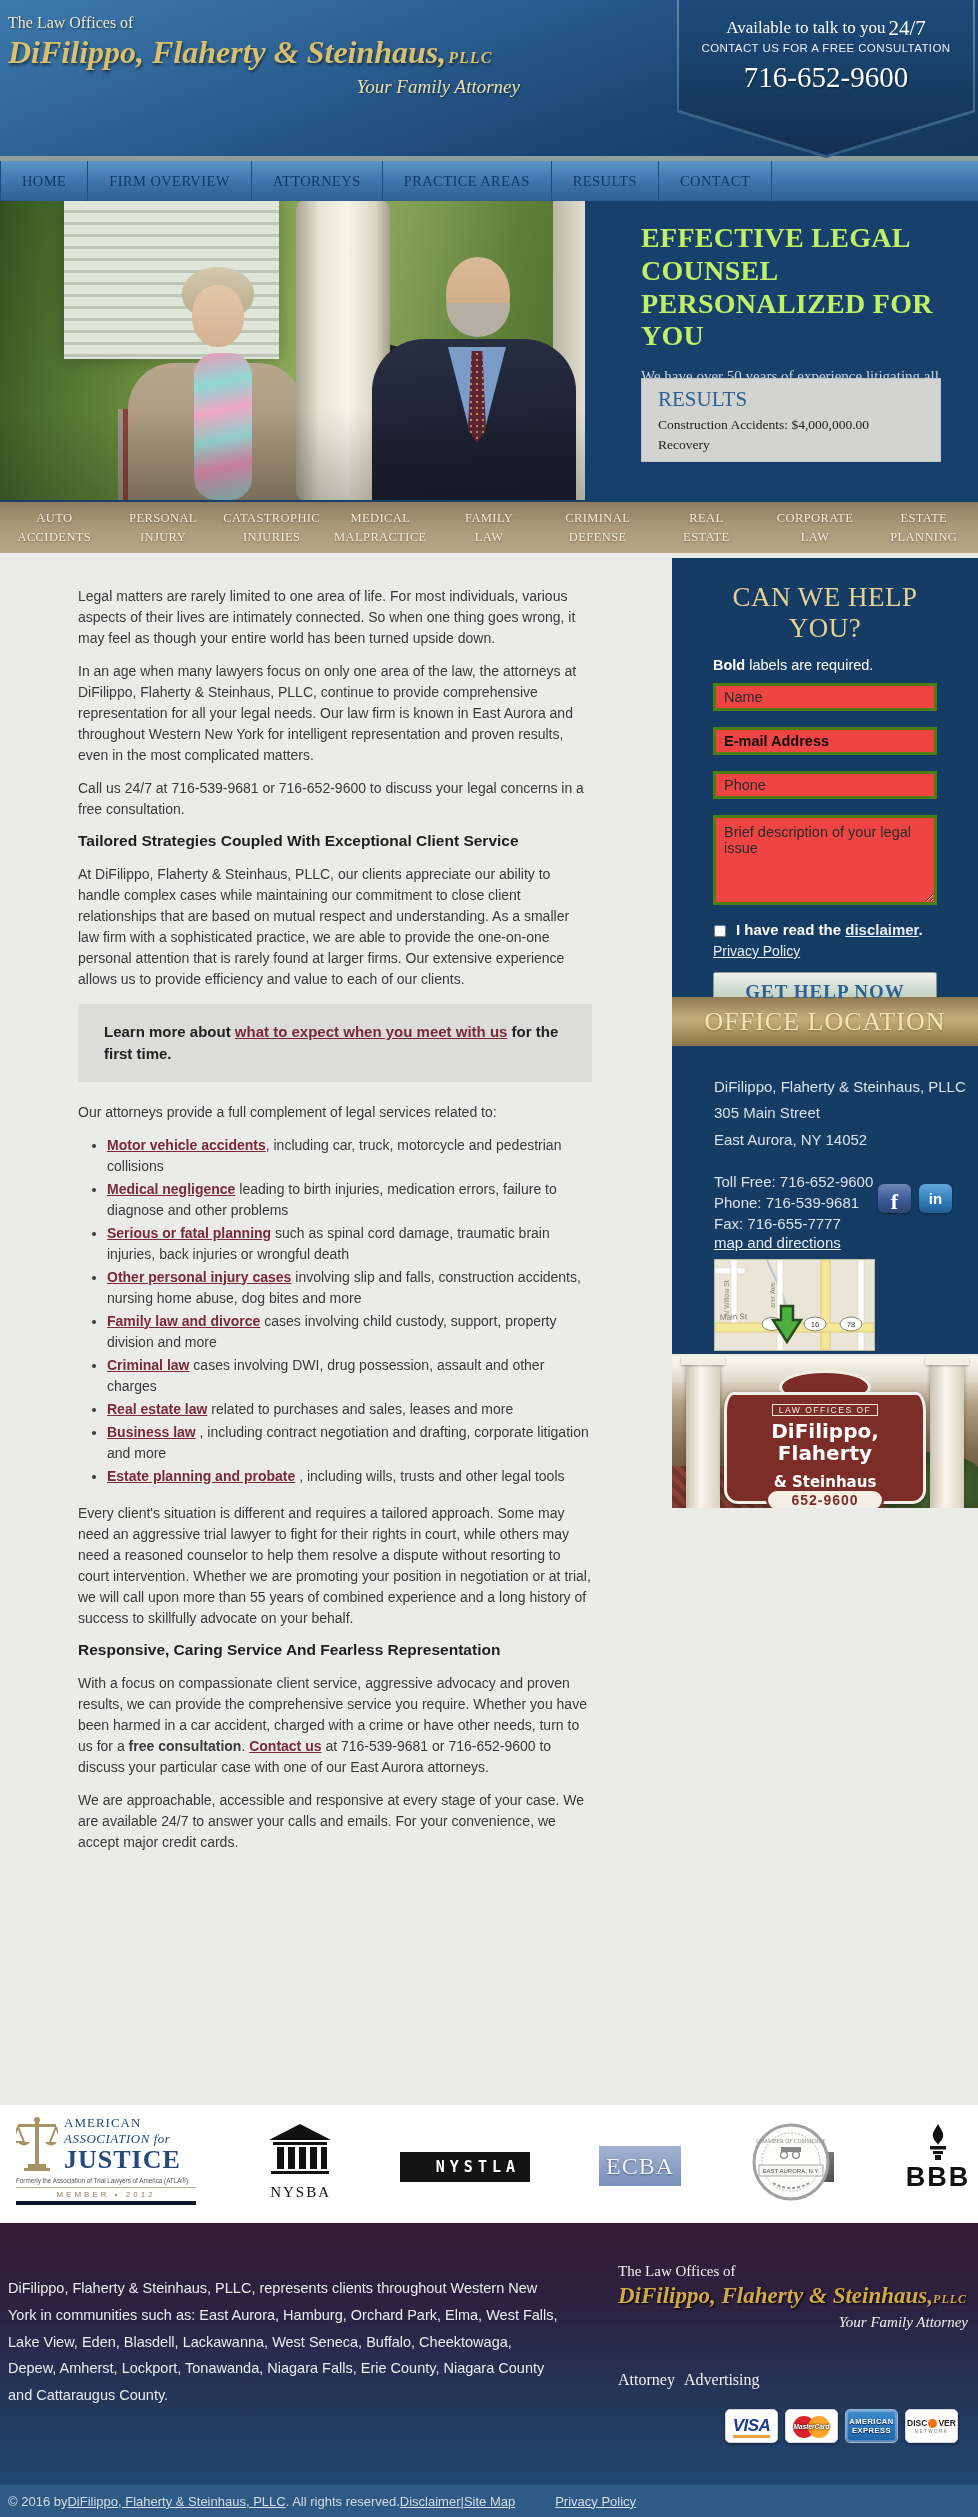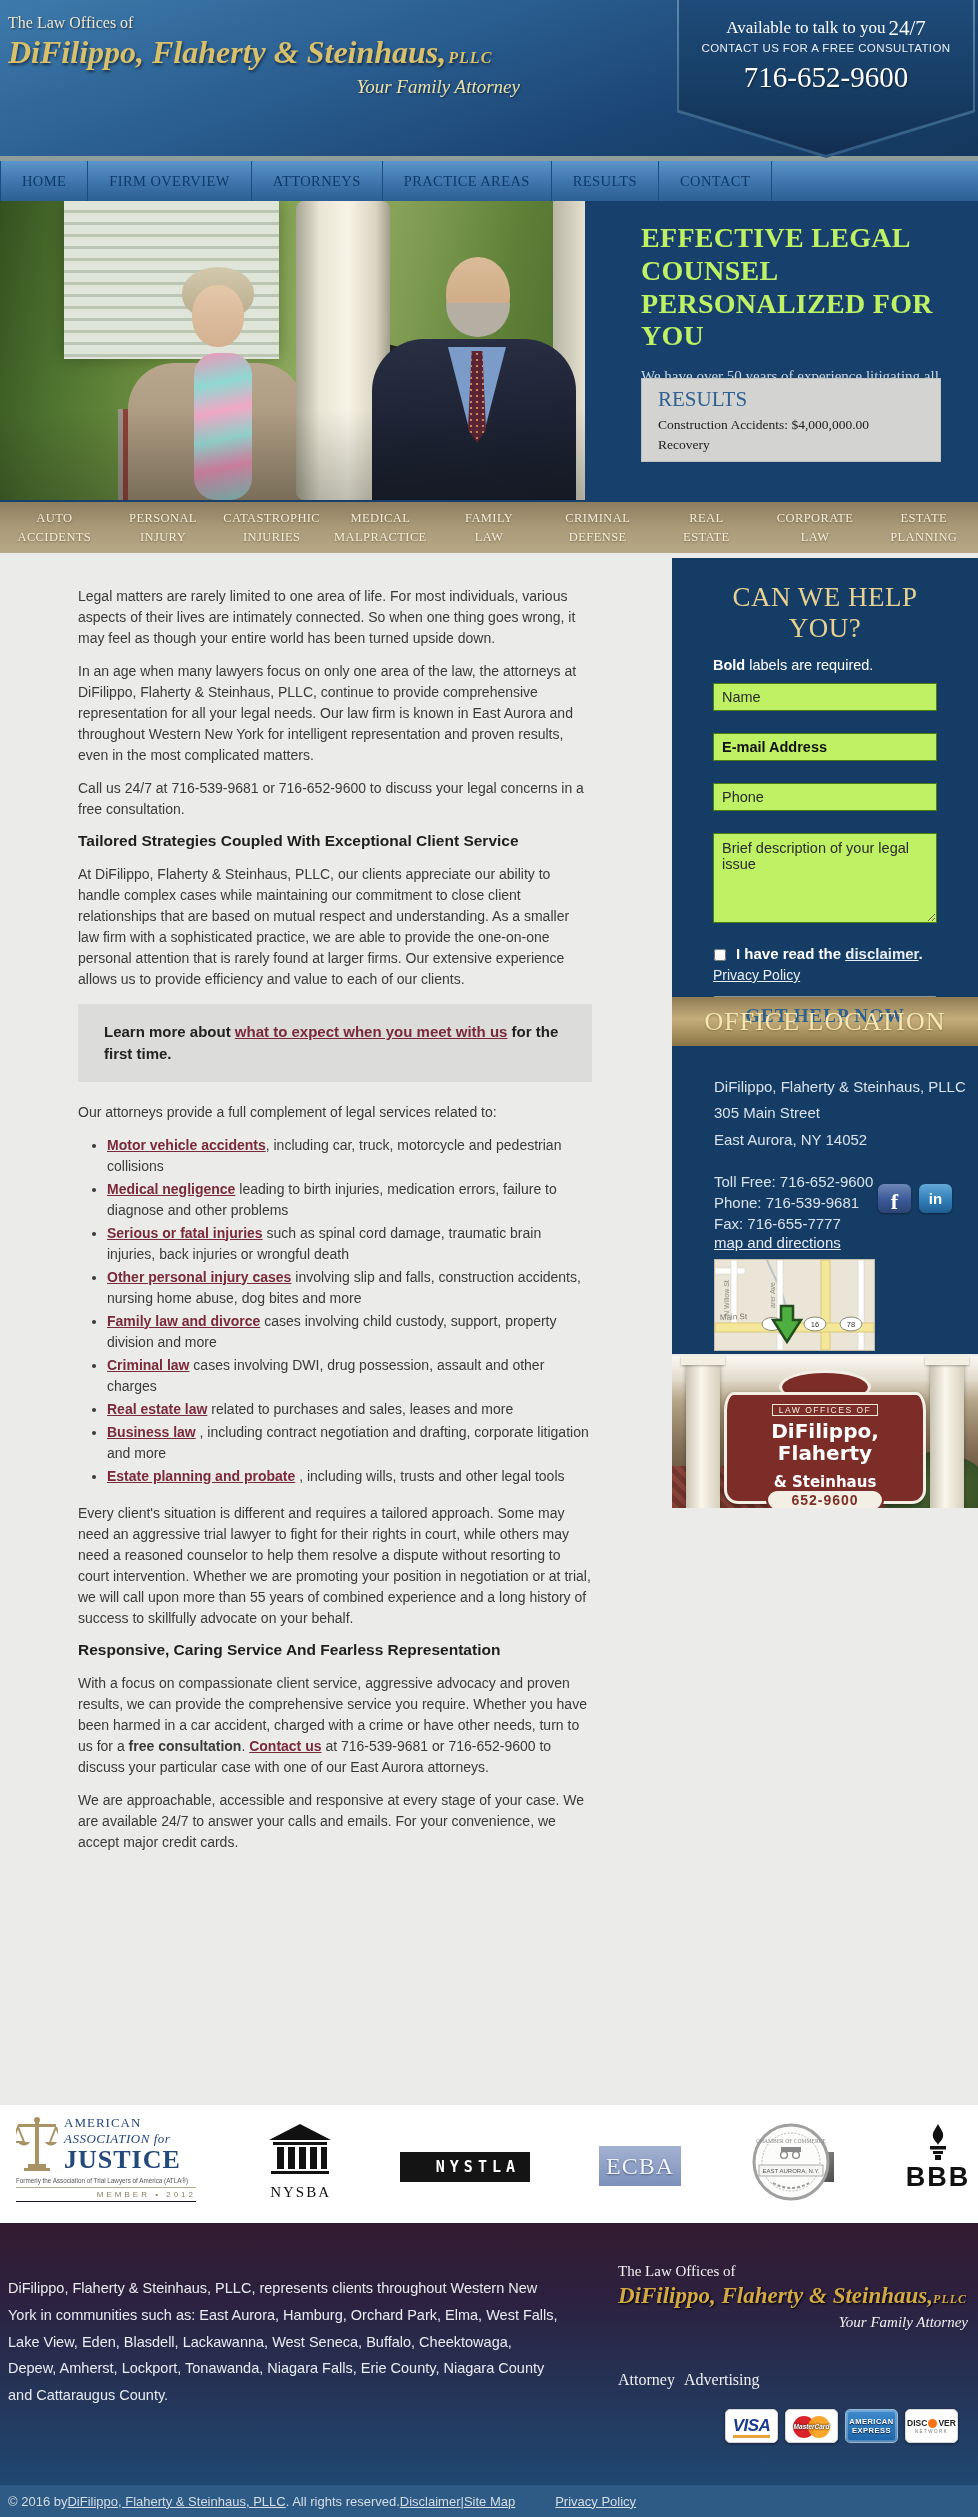--- a/index.html
+++ b/index.html
@@ -86,21 +86,21 @@
   .mlink {color:#7a2938;font-weight:bold;text-decoration:underline}
   .callout {background:#dcdcda;padding:17px 26px;margin:14px 0 20px;font-size:15px;font-weight:bold;color:#222;line-height:1.45}
   .services {margin:2px 0 16px 29px}
   .svc {font-size:14px;line-height:1.5;color:#3a3a3a;margin-bottom:2px}
 
   
   .sidebar {position:absolute;left:672px;top:5px;width:306px}
   .form-panel {background:#153c64;padding:24px 41px 0;height:439px}
   .sb-title {font-family:"Liberation Serif",serif;font-weight:normal;font-size:27px;color:#e7d193;text-align:center;letter-spacing:.5px}
   .sb-note {color:#fff;font-size:14.5px;margin:13px 0 10px}
-  .fld {display:block;width:224px;height:28px;margin-bottom:22px;background:#bef264;border:1px solid #4d7c0f;padding:0 8px;font-size:14.5px;font-family:"Liberation Sans",sans-serif;color:#222}
+  .fld {display:block;width:224px;height:28px;margin-bottom:16px;background:#ef4444;border:3px solid #4d7c0f;padding:0 8px;font-size:14.5px;font-family:"Liberation Sans",sans-serif;color:#222}
   .fld::placeholder {color:#2b2b2b;opacity:1}
   .fld.bold::placeholder {font-weight:bold;color:#111}
   .area {height:90px;padding:6px 8px;resize:both}
   .chk-row {display:flex;align-items:flex-start;margin-top:4px;color:#fff;font-size:15px;font-weight:bold;cursor:pointer}
   .chk {width:12px;height:12px;margin:4px 10px 0 1px}
   .wlink {color:#e8eef4;text-decoration:underline}
   .chk-txt .wlink {font-weight:bold}
   .privacy {display:inline-block;font-size:14px;margin-top:5px;font-weight:normal}
   .submit {display:block;width:224px;height:40px;margin-top:12px;cursor:pointer;
     background:linear-gradient(180deg,#eef2ec 0%,#ccd8cc 50%,#a9bcae 100%);
@@ -140,21 +140,21 @@
 
   
   .logo-strip {position:absolute;left:0;top:2105px;width:978px;height:118px;background:#fff}
   .aaj {position:absolute;left:16px;top:10px;width:180px}
   .aaj-top {display:flex;align-items:center}
   .aaj-text {margin-left:6px;font-family:"Liberation Serif",serif;color:#24497b}
   .aaj-l1 {font-size:13px;letter-spacing:1px}
   .aaj-l2 {font-size:13px;letter-spacing:.5px;font-style:italic}
   .aaj-l3 {font-size:26px;font-weight:bold;letter-spacing:1px;line-height:1}
   .aaj-sub {font-size:6.3px;color:#555;margin-top:4px}
-  .aaj-member {margin-top:3px;border-top:1px solid #b3ac92;border-bottom:1px solid #0f172a;padding:2px 0;text-align:right;font-size:8px;letter-spacing:3px;color:#8d7f5e}
+  .aaj-member {margin-top:3px;border-top:1px solid #b3ac92;border-bottom:4px solid #0f172a;padding:2px 0;text-align:center;font-size:8px;letter-spacing:3px;color:#8d7f5e}
   .nysba {position:absolute;left:253px;top:19px;width:78px;text-align:right;color:#111}
   .nysba-label {font-family:"Liberation Serif",serif;font-size:15px;letter-spacing:2px;margin-top:2px}
   .nystla {position:absolute;left:400px;top:47px;width:130px;height:30px;background:#141414;display:flex;align-items:center;justify-content:flex-end;padding-right:10px;color:#fff;font-size:15px;letter-spacing:5px;font-weight:bold;font-family:"DejaVu Sans Mono",monospace}
   .nystla::before {content:'';position:absolute;left:400px;width:34px;height:30px;background:linear-gradient(135deg,#a8a8a8,#4a4a4a)}
   .ecba {position:absolute;left:599px;top:41px;width:82px;height:40px;background:linear-gradient(180deg,#a4b2d2,#7b90ba);
     display:flex;align-items:center;justify-content:center;font-family:"Liberation Serif",serif;font-size:24px;color:#f2f4f8;letter-spacing:1px;text-shadow:0 1px 2px #4a5a80}
   .chamber {position:absolute;left:751px;top:16px;width:80px;height:82px}
   .bbb {position:absolute;left:899px;top:19px;width:78px;text-align:center;color:#111}
   .bbb-label {font-size:27px;font-weight:800;letter-spacing:2px;line-height:1;font-family:"Liberation Sans",sans-serif}
 
@@ -297,21 +297,21 @@
       <p class="body">Legal matters are rarely limited to one area of life. For most individuals, various aspects of their lives are intimately connected. So when one thing goes wrong, it may feel as though your entire world has been turned upside down.</p>
       <p class="body">In an age when many lawyers focus on only one area of the law, the attorneys at DiFilippo, Flaherty &amp; Steinhaus, PLLC, continue to provide comprehensive representation for all your legal needs. Our law firm is known in East Aurora and throughout Western New York for intelligent representation and proven results, even in the most complicated matters.</p>
       <p class="body">Call us 24/7 at 716-539-9681 or 716-652-9600 to discuss your legal concerns in a free consultation.</p>
       <h3 class="subhead">Tailored Strategies Coupled With Exceptional Client Service</h3>
       <p class="body">At DiFilippo, Flaherty &amp; Steinhaus, PLLC, our clients appreciate our ability to handle complex cases while maintaining our commitment to close client relationships that are based on mutual respect and understanding. As a smaller law firm with a sophisticated practice, we are able to provide the one-on-one personal attention that is rarely found at larger firms. Our extensive experience allows us to provide efficiency and value to each of our clients.</p>
       <div class="callout"><span>Learn more about </span><a class="mlink">what to expect when you meet with us</a><span> for the first time.</span></div>
       <p class="body">Our attorneys provide a full complement of legal services related to:</p>
       <ul class="services">
         <li class="svc"><a class="mlink">Motor vehicle accidents</a><span>, including car, truck, motorcycle and pedestrian collisions</span></li>
         <li class="svc"><a class="mlink">Medical negligence</a><span> leading to birth injuries, medication errors, failure to diagnose and other problems</span></li>
-        <li class="svc"><a class="mlink">Serious or fatal injuries</a><span> such as spinal cord damage, traumatic brain injuries, back injuries or wrongful death</span></li>
+        <li class="svc"><a class="mlink">Serious or fatal planning</a><span> such as spinal cord damage, traumatic brain injuries, back injuries or wrongful death</span></li>
         <li class="svc"><a class="mlink">Other personal injury cases</a><span> involving slip and falls, construction accidents, nursing home abuse, dog bites and more</span></li>
         <li class="svc"><a class="mlink">Family law and divorce</a><span> cases involving child custody, support, property division and more</span></li>
         <li class="svc"><a class="mlink">Criminal law</a><span> cases involving DWI, drug possession, assault and other charges</span></li>
         <li class="svc"><a class="mlink">Real estate law</a><span> related to purchases and sales, leases and more</span></li>
         <li class="svc"><a class="mlink">Business law</a><span> , including contract negotiation and drafting, corporate litigation and more</span></li>
         <li class="svc"><a class="mlink">Estate planning and probate</a><span> , including wills, trusts and other legal tools</span></li>
       </ul>
       <p class="body">Every client's situation is different and requires a tailored approach. Some may need an aggressive trial lawyer to fight for their rights in court, while others may need a reasoned counselor to help them resolve a dispute without resorting to court intervention. Whether we are promoting your position in negotiation or at trial, we will call upon more than 55 years of combined experience and a long history of success to skillfully advocate on your behalf.</p>
       <h3 class="subhead">Responsive, Caring Service And Fearless Representation</h3>
       <p class="body"><span>With a focus on compassionate client service, aggressive advocacy and proven results, we can provide the comprehensive service you require. Whether you have been harmed in a car accident, charged with a crime or have other needs, turn to us for a </span><b>free consultation</b><span>. </span><a class="mlink">Contact us</a><span> at 716-539-9681 or 716-652-9600 to discuss your particular case with one of our East Aurora attorneys.</span></p>

